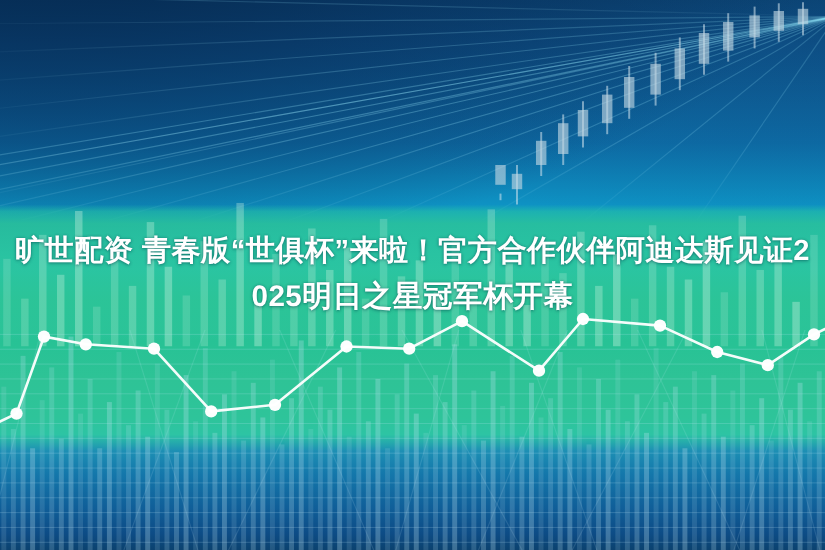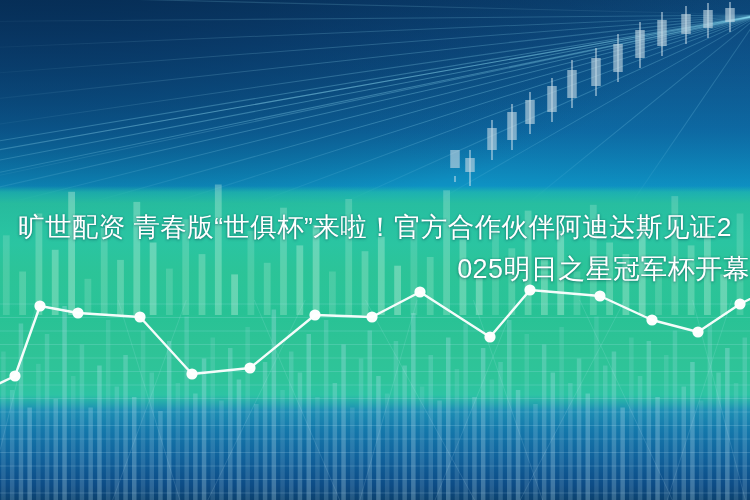--- a/index.html
+++ b/index.html
@@ -60,29 +60,29 @@
   #linechart{top:280px;height:130px;}
   
   #title-block{
     position:absolute;left:0;right:0;top:206px;
     text-align:center;
     z-index:40;
     pointer-events:none;
   }
   .title-line{
     color:#ffffff;
-    font-weight:normal;
+    font-weight:bold;
     font-size:27px;
     line-height:42px;
     letter-spacing:.4px;
     white-space:nowrap;
     text-shadow:0 1px 3px rgba(0,60,70,.45),0 0 2px rgba(0,70,80,.35);
   }
   #title-line-1{font-size:26.5px;}
-  #title-line-2{font-size:27px;text-align:right;}
+  #title-line-2{font-size:27px;}
   svg{display:block;}
 </style>
 </head>
 <body>
 
 <div id="stage">
 
   <div class="layer" id="bg-base"></div>
   <div class="layer" id="bg-vignette"></div>
 

